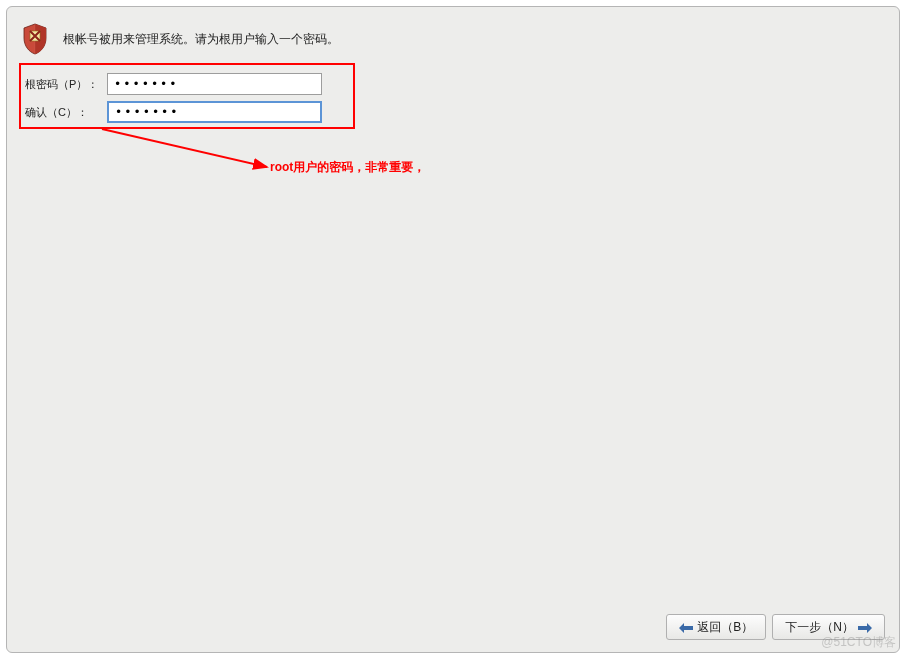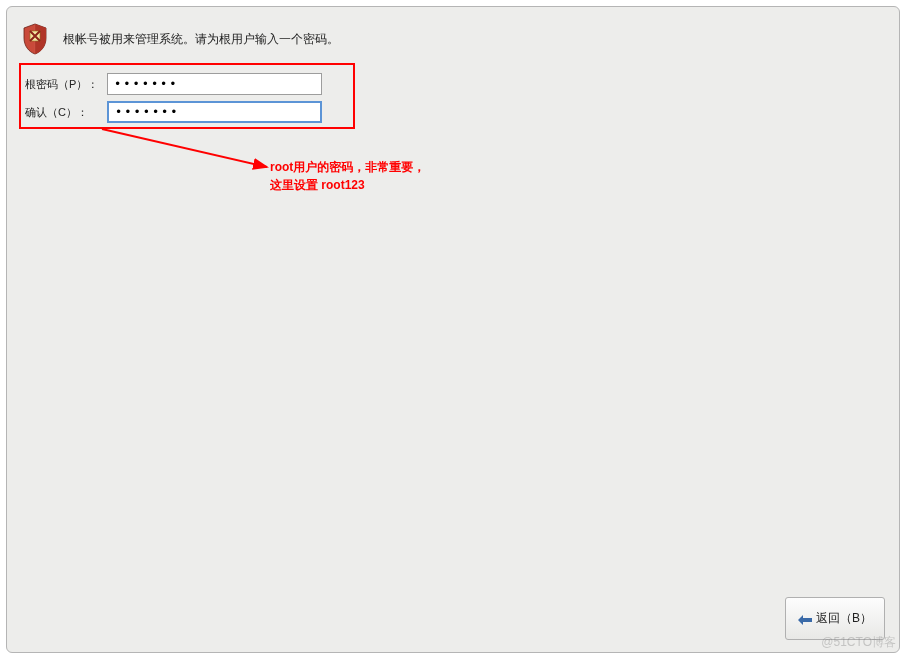--- a/index.html
+++ b/index.html
@@ -104,21 +104,21 @@
       align-items: center;
       justify-content: center;
       padding: 4px 12px;
       background: linear-gradient(#fdfdfd, #e8e8e6);
       border: 1px solid #b0b0b0;
       border-radius: 3px;
       font-size: 12px;
       color: #222;
       cursor: pointer;
       min-width: 86px;
-      height: 43px;
+      height: 26px;
     }
     .btn-arrow {
       width: 14px;
       height: 10px;
       margin-right: 4px;
     }
     .btn-arrow-right {
       margin-left: 4px;
       margin-right: 0;
     }
@@ -166,29 +166,36 @@
     <defs>
       <marker id="arrowhead" markerWidth="8" markerHeight="8" refX="7" refY="3" orient="auto">
         <polygon points="0 0, 8 3, 0 6" fill="#ff0000"></polygon>
       </marker>
     </defs>
     <line x1="15" y1="10" x2="180" y2="48" stroke="#ff0000" stroke-width="2" marker-end="url(#arrowhead)"></line>
   </svg>
 
   <div class="annotation">
     <div>root用户的密码，非常重要，</div>
-    <div>这里设置 root123</div>
   </div>
 
   <div class="footer">
     <button class="btn">
       <span class="btn-arrow">
         <svg viewBox="0 0 14 10" width="14" height="10">
           <path d="M5 0 L0 5 L5 10 L5 7 L14 7 L14 3 L5 3 Z" fill="#3a6aa8"></path>
         </svg>
       </span>
       <span>返回（B）</span>
     </button>
+    <button class="btn">
+      <span class="btn-arrow btn-arrow-right" style="order:2">
+        <svg viewBox="0 0 14 10" width="14" height="10">
+          <path d="M9 0 L14 5 L9 10 L9 7 L0 7 L0 3 L9 3 Z" fill="#3a6aa8"></path>
+        </svg>
+      </span>
+      <span style="order:1">下一步（N）</span>
+    </button>
   </div>
 
 </div>
 
 <div class="watermark">@51CTO博客</div>
 
 </body></html>

